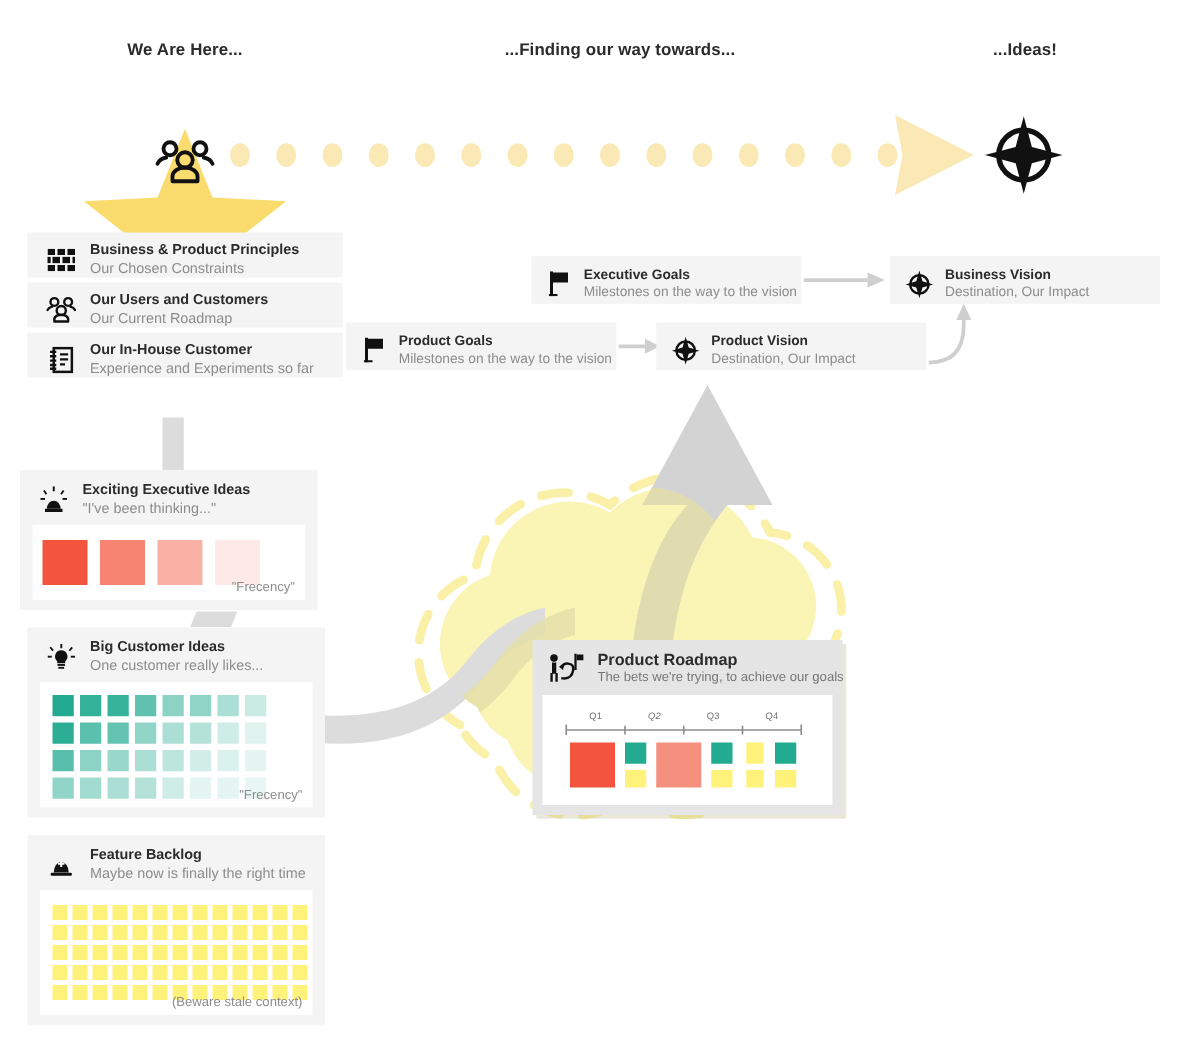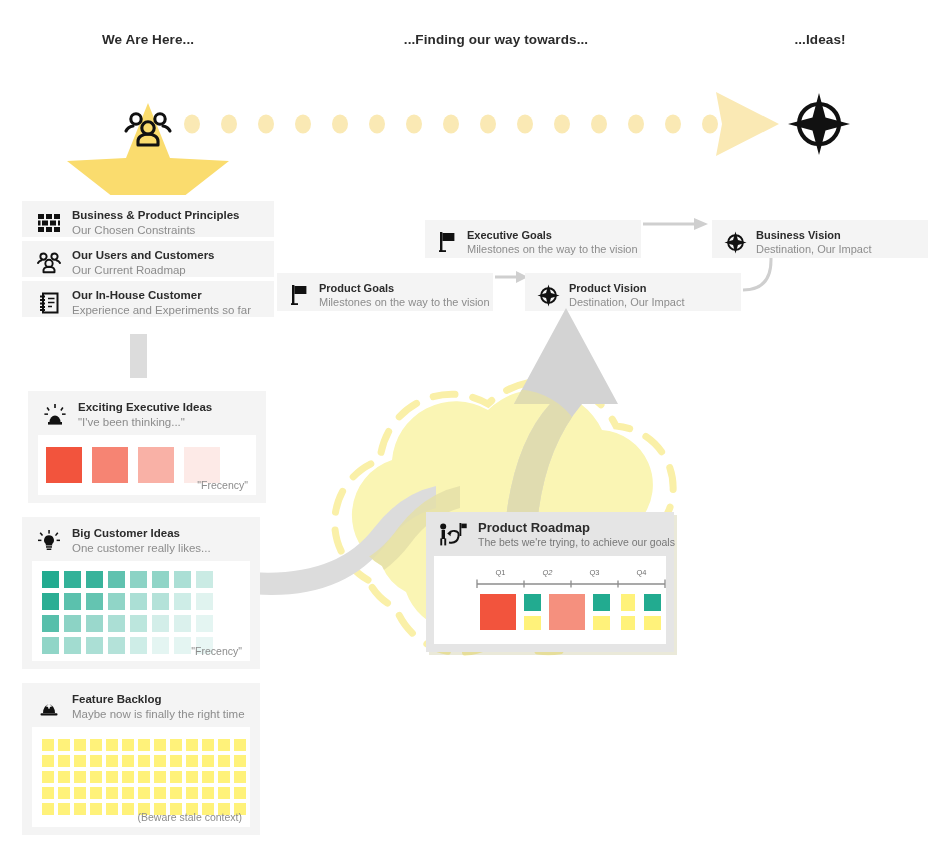--- a/index.html
+++ b/index.html
@@ -17,21 +17,21 @@
   }
   #hdr-0{left:148px;transform:translateX(-50%);}
   #hdr-1{left:496px;transform:translateX(-50%);}
   #hdr-2{left:820px;transform:translateX(-50%);}
 
   
   #journey{position:absolute;left:0;top:55px;width:952px;height:140px;}
 
   
   .card{
-    position:absolute;background:#f4f4f4;box-sizing:border-box;margin-top:15px;
+    position:absolute;background:#f4f4f4;box-sizing:border-box;
   }
   .card-hd{display:flex;align-items:center;padding:9px 10px 9px 12px;}
   .card-ico{width:30px;min-width:30px;height:30px;display:flex;align-items:center;justify-content:center;margin-right:8px;}
   .card-txt{display:flex;flex-direction:column;justify-content:center;}
   .card-title{font-size:11.5px;font-weight:bold;color:#2b2b2b;line-height:1.28;white-space:nowrap;}
   .card-sub{font-size:11.5px;color:#8c8c8c;line-height:1.32;white-space:nowrap;}
 
   
   #src-0{left:22px;top:186px;width:252px;height:36px;}
   #src-1{left:22px;top:226px;width:252px;height:36px;}
@@ -41,21 +41,21 @@
   
   #gv-pg{left:277px;top:258px;width:216px;height:38px;}
   #gv-bg{left:425px;top:205px;width:216px;height:38px;}
   #gv-pv{left:525px;top:258px;width:216px;height:38px;}
   #gv-bv{left:712px;top:205px;width:216px;height:38px;}
   #gv-pg .card-hd,#gv-bg .card-hd,#gv-pv .card-hd,#gv-bv .card-hd{padding:3px 8px 3px 10px;height:38px;}
   .gv-title{font-size:11px;font-weight:bold;color:#2b2b2b;line-height:1.3;white-space:nowrap;}
   .gv-sub{font-size:11px;color:#8c8c8c;line-height:1.3;white-space:nowrap;}
 
   
-  #idea-0{left:28px;top:376px;width:238px;height:112px;}
+  #idea-0{left:16px;top:376px;width:238px;height:112px;}
   #idea-1{left:22px;top:502px;width:238px;height:152px;}
   #idea-2{left:22px;top:668px;width:238px;height:152px;}
   .idea-body{position:absolute;left:10px;right:10px;background:#ffffff;}
   #idea-0 .idea-body{top:44px;bottom:8px;}
   #idea-1 .idea-body{top:44px;bottom:8px;}
   #idea-2 .idea-body{top:44px;bottom:8px;}
   .frecency{
     position:absolute;right:8px;bottom:4px;font-size:10.5px;color:#8c8c8c;white-space:nowrap;
   }
   .sq-row{display:flex;}
@@ -69,21 +69,21 @@
   #cloudwrap{position:absolute;left:250px;top:290px;width:520px;height:430px;}
 
   #roadmap{
     position:absolute;left:426px;top:512px;width:248px;height:140px;
     background:#e5e5e5;box-shadow:3px 3px 0 rgba(180,175,120,.28);
   }
   #roadmap .card-hd{padding:8px 8px 6px 10px;}
   #rm-title{font-size:13px;font-weight:bold;color:#2b2b2b;line-height:1.25;white-space:nowrap;}
   #rm-sub{font-size:10.5px;color:#777;line-height:1.3;white-space:nowrap;}
   #rm-body{position:absolute;left:8px;right:8px;top:44px;bottom:8px;background:#ffffff;}
-  #rm-plot{position:absolute;left:42px;top:12px;}
+  #rm-plot{position:absolute;left:18px;top:12px;}
   .rm-qlabel{position:absolute;font-size:7.5px;color:#6f6f6f;transform:translateX(-50%);top:0;}
   .rm-blk{position:absolute;}
 
   .mini{display:block;}
 </style>
 </head>
 <body>
 
 <div class="hdr-label" id="hdr-0">We Are Here...</div>
 <div class="hdr-label" id="hdr-1">...Finding our way towards...</div>

